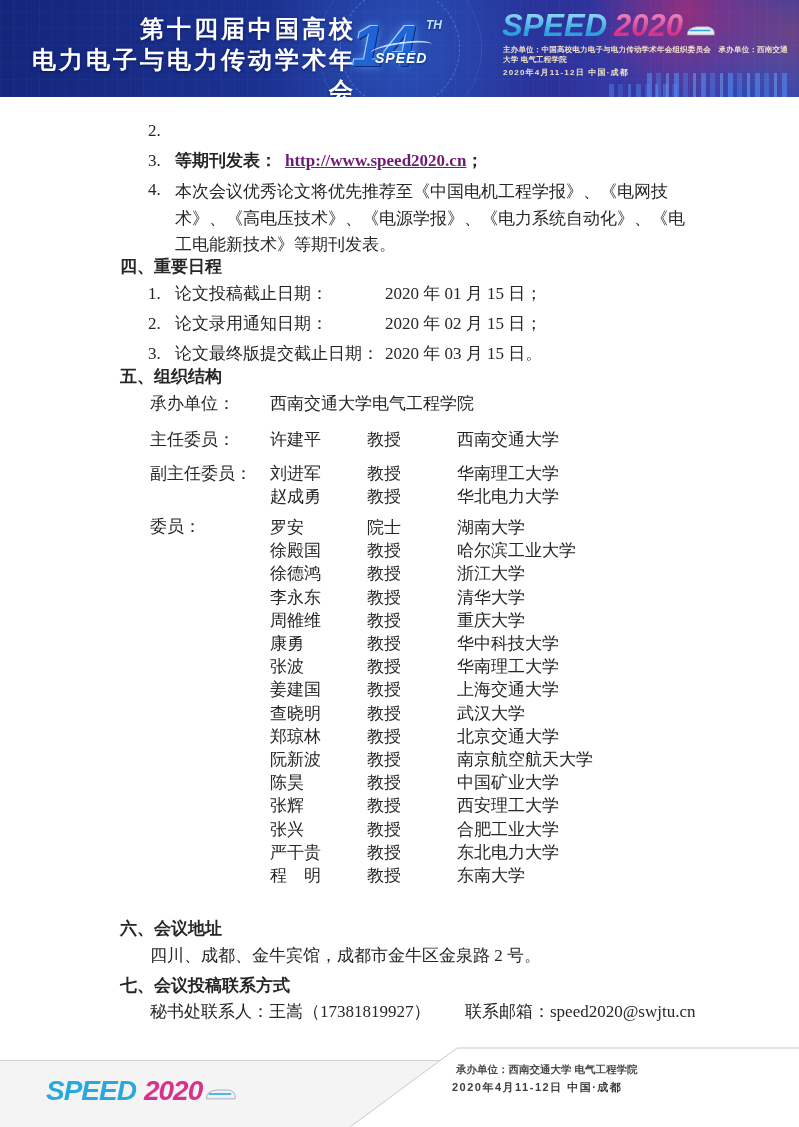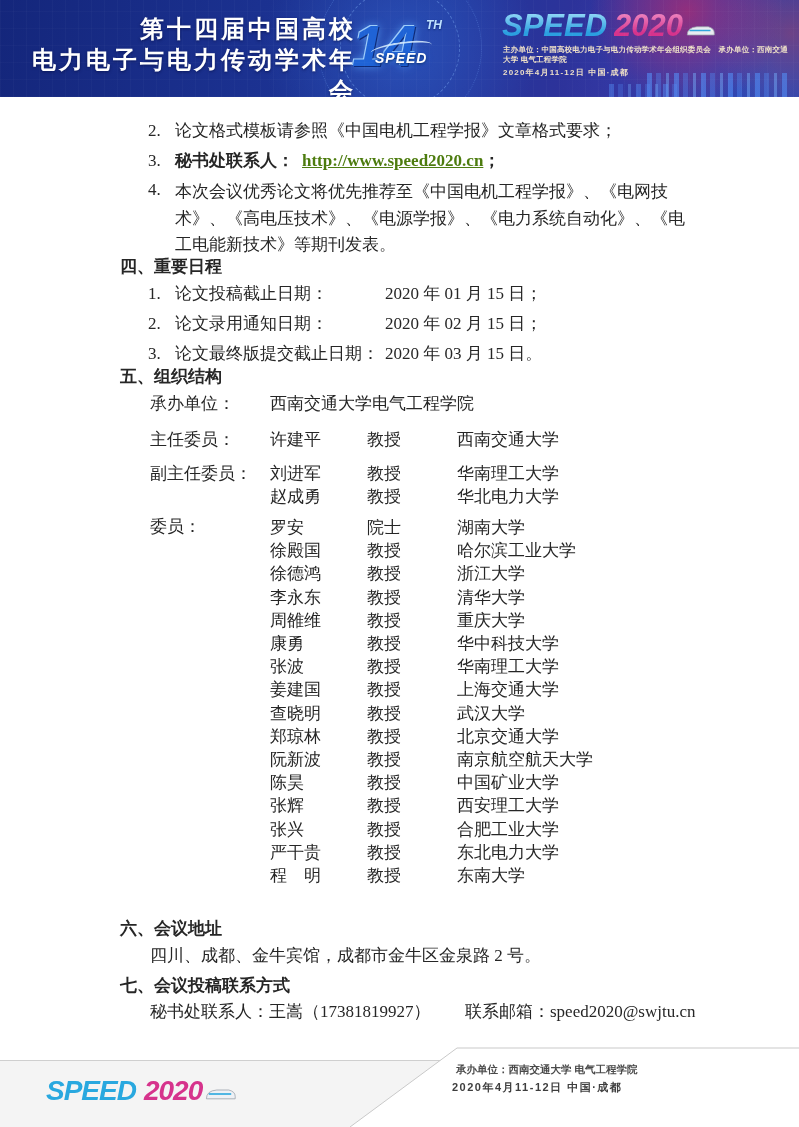--- a/index.html
+++ b/index.html
@@ -47,21 +47,21 @@
   .h-small .l1{font-size:7.5px;line-height:10px;letter-spacing:.2px;font-weight:700;}
   .h-small .l2{font-size:8px;line-height:10px;letter-spacing:1.2px;font-weight:700;margin-top:3px;}
   
   .blk{position:absolute;font-size:17px;line-height:22px;}
   .num{display:inline-block;width:27px;flex:0 0 27px;}
   .nrow{display:flex;}
   .blk-notes{left:148px;top:120px;width:545px;}
   .note2{margin-bottom:8px;}
   .note3{margin-bottom:7px;font-weight:bold;}
   .note3 .num{font-weight:normal;}
-  .note3 a{color:#4d7c0f;margin-left:8px;}
+  .note3 a{color:#701a75;margin-left:8px;}
   .note4 .t4{width:518px;line-height:26.5px;}
   .heading{font-weight:bold;}
   .blk-sec4{left:120px;top:256px;width:620px;}
   .srows{margin-top:5px;}
   .srow{display:flex;margin-bottom:8px;}
   .srow .num{margin-left:28px;}
   .srow .slabel{width:210px;flex:0 0 210px;}
   .blk-sec5{left:120px;top:366px;width:640px;}
   .units{margin-top:4px;margin-left:30px;}
   .urow{display:flex;line-height:23px;}
@@ -121,25 +121,24 @@
     </div>
     <div class="h-small">
       <div class="l1">主办单位：中国高校电力电子与电力传动学术年会组织委员会　承办单位：西南交通大学 电气工程学院</div>
       <div class="l2">2020年4月11-12日 中国·成都</div>
     </div>
   </div>
 
   <div class="blk blk-notes">
     <div class="nrow note2">
       <span class="num">2.</span>
-      <span>论文格式模板请参照《中国电机工程学报》文章格式要求；</span>
     </div>
     <div class="nrow note3">
       <span class="num">3.</span>
-      <span>秘书处联系人：</span>
+      <span>等期刊发表：</span>
       <a href="#">http://www.speed2020.cn</a>
       <span>；</span>
     </div>
     <div class="nrow note4">
       <span class="num">4.</span>
       <span class="t4">本次会议优秀论文将优先推荐至《中国电机工程学报》、《电网技术》、《高电压技术》、《电源学报》、《电力系统自动化》、《电工电能新技术》等期刊发表。</span>
     </div>
   </div>
 
   <div class="blk blk-sec4">

